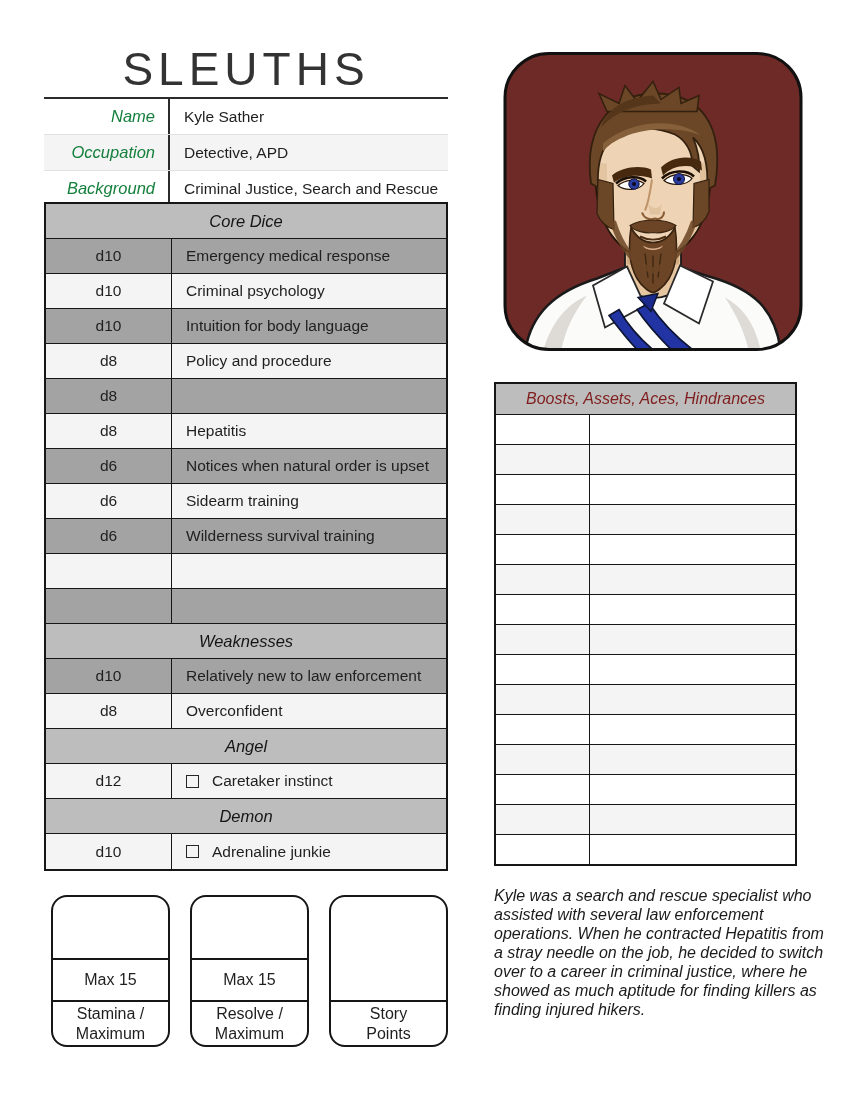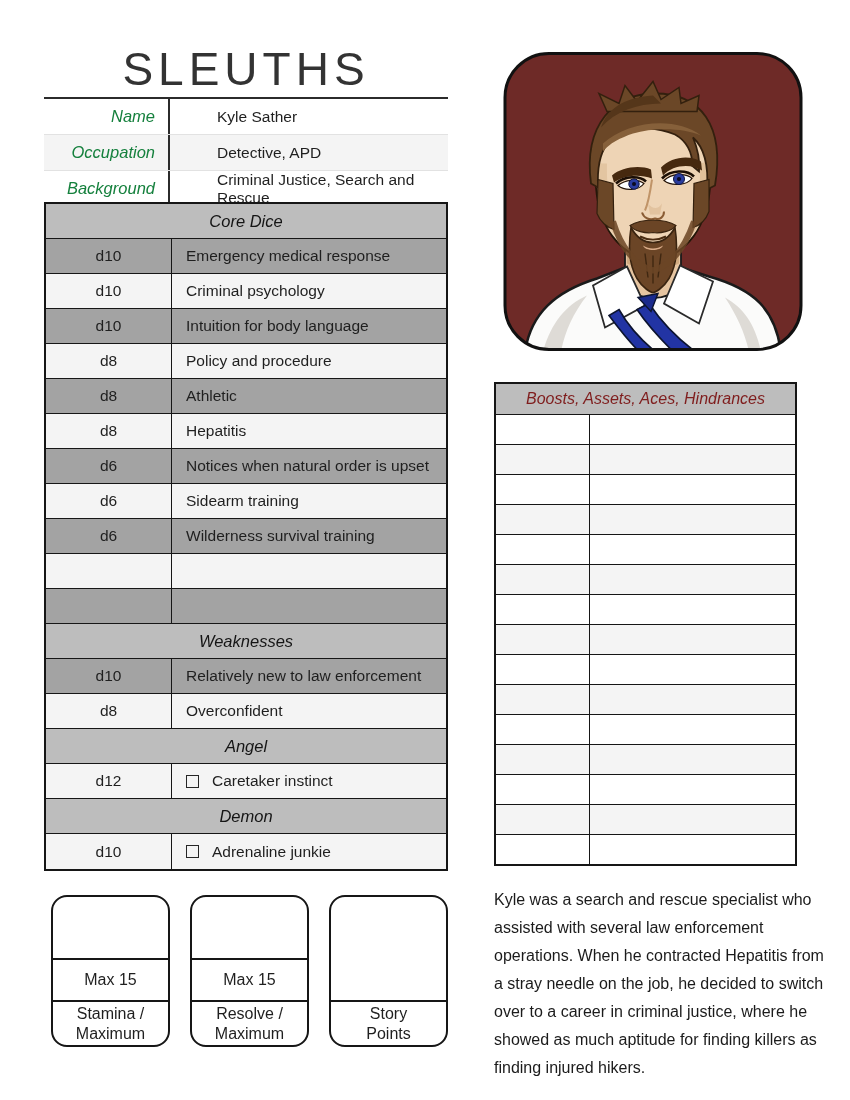--- a/index.html
+++ b/index.html
@@ -11,21 +11,21 @@
          font-size:46px;font-weight:300;letter-spacing:5px;color:#333;}
 
   
   .info-table{position:absolute;left:44px;top:97px;width:404px;border-top:2px solid #2b2b2b;}
   .info-row{display:flex;height:35px;align-items:center;}
   .info-row.alt{background:#f4f4f4;}
   .info-row + .info-row{border-top:1px solid #e2e2e2;}
   .info-label{width:126px;box-sizing:border-box;border-right:2px solid #2b2b2b;height:100%;
               display:flex;align-items:center;justify-content:flex-end;padding-right:13px;
               font-style:italic;font-size:16.5px;color:#15803d;}
-  .info-value{flex:1;padding-left:14px;font-size:15.5px;margin-left:33px;}
+  .info-value{flex:1;padding-left:14px;font-size:15.5px;}
 
   
   .main-table{position:absolute;left:44px;top:202px;width:404px;box-sizing:border-box;
               border:2px solid #161616;background:#a3a3a3;}
   .sec-header{height:35px;box-sizing:border-box;display:flex;align-items:center;justify-content:center;
               background:#bdbdbd;border-bottom:1.6px solid #161616;
               font-style:italic;font-size:16.5px;color:#151515;}
   .dice-row{height:35px;box-sizing:border-box;display:flex;border-bottom:1.6px solid #161616;}
   .dice-row:last-child{border-bottom:none;}
   .dice-row.alt{background:#f4f4f4;}
@@ -44,21 +44,21 @@
   .boost-header{height:31px;flex:none;box-sizing:border-box;display:flex;align-items:center;justify-content:center;
                 background:#bdbdbd;border-bottom:1.8px solid #161616;
                 font-style:italic;font-size:16px;color:#7f1d1d;}
   .boost-row{flex:1;display:flex;border-bottom:1.8px solid #161616;}
   .boost-row:last-child{border-bottom:none;}
   .boost-row.alt{background:#f4f4f4;}
   .boost-cell-l{width:94px;box-sizing:border-box;border-right:1.8px solid #161616;}
   .boost-cell-r{flex:1;}
 
   
-  .bio{position:absolute;left:494px;top:886px;width:330px;font-size:16px;line-height:28px;color:#1b1b1b;}
+  .bio{position:absolute;left:494px;top:886px;width:330px;font-size:16px;line-height:19px;color:#1b1b1b;font-style:italic;}
 
   
   .tracker{position:absolute;top:895px;width:119px;height:152px;box-sizing:border-box;
            border:2px solid #161616;border-radius:16px;display:flex;flex-direction:column;overflow:hidden;}
   .tracker.t1{left:51px;}  .tracker.t2{left:190px;}  .tracker.t3{left:329px;}
   .trk-top{height:61px;flex:none;}
   .trk-top.tall{height:103px;}
   .trk-mid{height:42px;flex:none;box-sizing:border-box;border-top:2px solid #161616;
            display:flex;align-items:center;justify-content:center;font-size:16px;}
   .trk-bottom{flex:1;box-sizing:border-box;border-top:2px solid #161616;
@@ -101,21 +101,20 @@
     <div class="dice-row">
       <div class="die-cell">d10</div>
       <div class="skill-cell">Intuition for body language</div>
     </div>
     <div class="dice-row alt">
       <div class="die-cell">d8</div>
       <div class="skill-cell">Policy and procedure</div>
     </div>
     <div class="dice-row">
       <div class="die-cell">d8</div>
-      <div class="skill-cell">Athletic</div>
     </div>
     <div class="dice-row alt">
       <div class="die-cell">d8</div>
       <div class="skill-cell">Hepatitis</div>
     </div>
     <div class="dice-row">
       <div class="die-cell">d6</div>
       <div class="skill-cell">Notices when natural order is upset</div>
     </div>
     <div class="dice-row alt">

